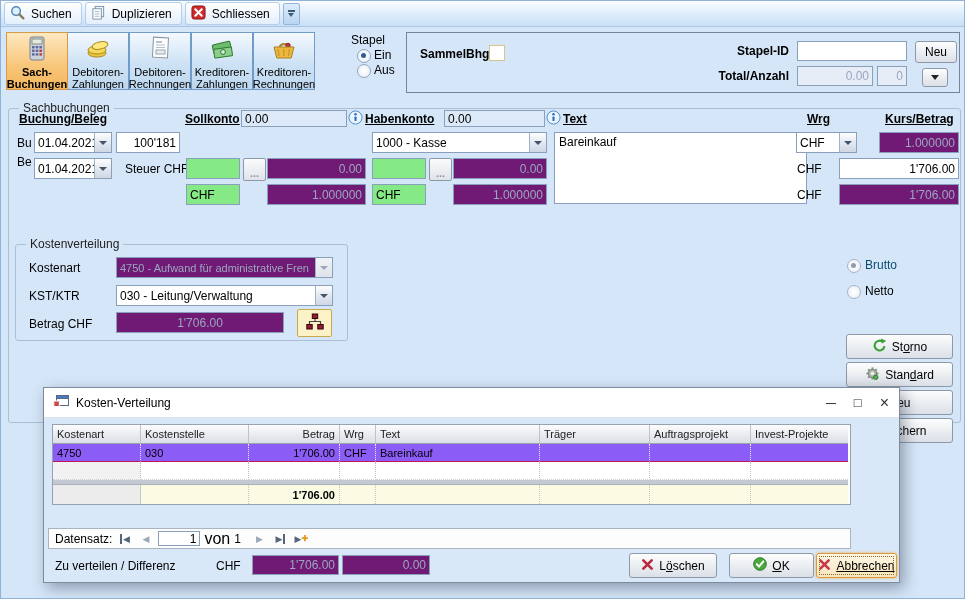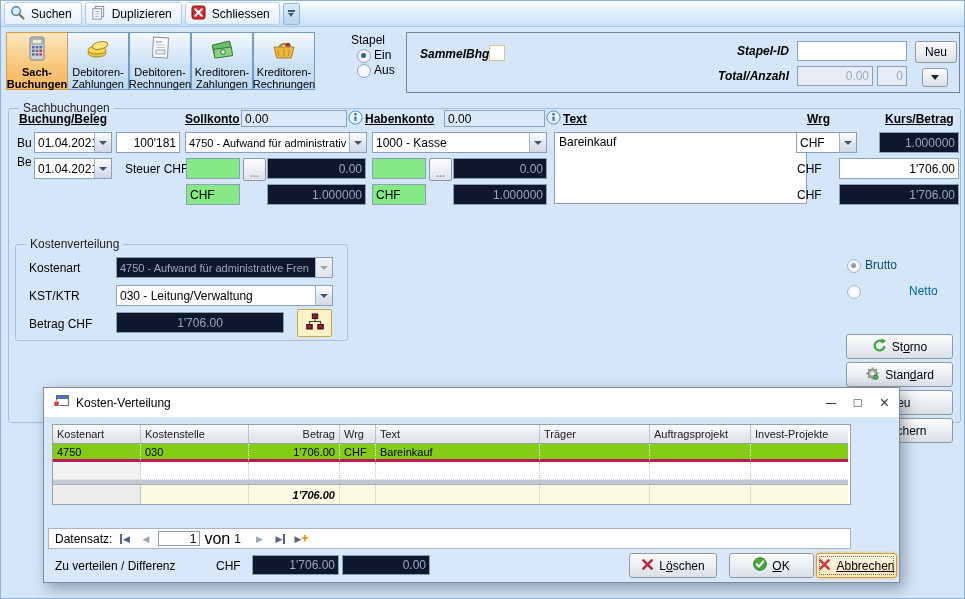--- a/index.html
+++ b/index.html
@@ -18,32 +18,32 @@
   
   .tab{top:31px;width:62px;height:58px;border:1px solid #6f9cc9;background:linear-gradient(#f4f9fe,#cde2f5 55%,#bed7ee);
        display:flex;flex-direction:column;align-items:center;padding-top:3px;font-size:11px;line-height:12px;
        text-align:center;cursor:pointer;}
   .tab.active{background:linear-gradient(#fde8c0,#f8c679 60%,#f3b55e);border-color:#d89a46;font-weight:bold;z-index:2;}
   .tab .cap{margin-top:2px;}
   
   .fld{position:absolute;box-sizing:border-box;border:1px solid #8aa0ba;background:#fff;display:flex;align-items:center;
        padding:0 3px;font-size:12px;white-space:nowrap;overflow:hidden;}
   .fld.r{justify-content:flex-end;}
-  .fld.dis{background:#0f172a;color:#9aa7bf;}
+  .fld.dis{background:#701a75;color:#9aa7bf;}
   .fld.ro{background:#dce9f8;color:#000;}
   .fld.green{background:#85ea85;}
   .combo .arr{position:absolute;right:0;top:0;bottom:0;width:16px;border-left:1px solid #9eb2c8;
         background:linear-gradient(#fdfdfe,#dfe5ee 60%,#cfd7e4);display:flex;align-items:center;justify-content:center;}
   .combo .arr .tri{width:0;height:0;border-left:4px solid transparent;border-right:4px solid transparent;border-top:4.5px solid #44546a;}
   .combo.dis .arr .tri{border-top-color:#9aa7bf;}
   .dotsbtn{position:absolute;border:1px solid #8e99a8;border-radius:2px;background:linear-gradient(#fbfbfc,#dfe3ea);
         display:flex;align-items:flex-end;justify-content:center;color:#8a96a8;font-weight:bold;font-size:11px;line-height:14px;cursor:pointer;}
   .colhead{position:absolute;font-weight:bold;text-decoration:underline;font-size:12px;white-space:nowrap;}
   .lbl{position:absolute;font-size:12px;white-space:nowrap;}
-  .b{font-weight:bold;font-style:italic;}
+  .b{font-weight:bold;}
   .grp{position:absolute;border:1px solid #aabfd6;border-radius:3px;}
   .grp .glabel{position:absolute;top:-8px;left:10px;background:#d5e6f8;padding:0 4px;font-size:12px;color:#222;}
   
   .radio{position:absolute;width:12px;height:12px;border-radius:50%;border:1px solid #90a6c0;background:radial-gradient(#ffffff,#e6edf5);}
   .radio.on::after{content:"";display:block;width:5px;height:5px;border-radius:50%;background:#2f5c9e;margin:2.5px;}
   .radio.disd{border-color:#a8b4c2;}
   .radio.disd::after{background:#8f9cae;}
   .checkbox{position:absolute;width:14px;height:14px;border:1px solid #d9c48a;background:#fff;}
   
   .btn{position:absolute;border:1px solid #8e99a8;border-radius:3px;background:linear-gradient(#fdfdfd,#edf0f3 45%,#dbe0e8);
@@ -57,21 +57,21 @@
           display:flex;align-items:center;padding-left:9px;gap:7px;box-sizing:border-box;}
   .winbtns{position:absolute;right:10px;top:0;height:30px;display:flex;align-items:center;gap:18px;color:#333;font-size:14px;}
   .winbtns span{cursor:pointer;line-height:14px;}
   .grid{position:absolute;left:8px;top:36px;width:797px;display:grid;
         grid-template-columns:88px 108px 91px 36px 164px 110px 101px 97px;
         background:#fff;border:1px solid #98a2ae;}
   .gh{height:19px;background:linear-gradient(#fdfdfe,#e7e9ee 60%,#dcdfe6);border-right:1px solid #bcc3cd;
       border-bottom:1px solid #9aa2ae;display:flex;align-items:center;padding:0 4px;font-size:11px;color:#222;box-sizing:border-box;}
   .gc{height:18px;display:flex;align-items:center;padding:0 4px;font-size:11px;border-right:1px dotted #b6bfca;
       border-bottom:1px dotted #ccd2da;box-sizing:border-box;background:#fff;}
-  .gc.sel{background:#84cc16;border-right:1px dotted #e2eefa;border-bottom:3px solid #be185d;}
+  .gc.sel{background:#8b5cf6;border-right:1px dotted #e2eefa;border-bottom:1px solid #be185d;}
   .band{grid-column:1/-1;height:4px;background:#c3c9d2;border-bottom:1px solid #aab0ba;}
   .gt{height:19px;background:#fbfae2;display:flex;align-items:center;padding:0 4px;font-size:11px;
       border-right:1px dotted #c4c8bc;box-sizing:border-box;}
   .gt.hd{background:#ececec;border-right:1px solid #c6c6c6;}
   .ralign{justify-content:flex-end;}
   .nav{position:absolute;left:4px;top:140px;width:803px;height:21px;background:#fdfdfd;border:1px solid #aab4c0;
        display:flex;align-items:center;gap:4px;padding:0 6px;box-sizing:border-box;}
   .navbtn{display:flex;align-items:center;justify-content:center;width:17px;height:16px;font-size:9px;color:#55647a;cursor:pointer;}
   u{text-decoration:underline;}
 </style>
@@ -249,26 +249,20 @@
   <span class="colhead" style="left:884px;top:111px;">Kurs/Betrag</span>
 
   <span class="lbl" style="left:16px;top:135px;">Bu</span>
   <div class="fld combo" style="left:33px;top:131px;width:78px;height:21px;">
     <span>01.04.2021</span>
       <span class="arr">
         <span class="tri"></span>
       </span>
   </div>
   <input class="fld r" style="left: 115px; top: 131px; width: 64px; height: 21px; text-align: right;" value="100'181">
-  <div class="fld combo" style="left:184px;top:131px;width:182px;height:21px;font-size:11px;">
-    <span style="padding-right:14px;overflow:hidden;">4750 - Aufwand für administrativ</span>
-      <span class="arr">
-        <span class="tri"></span>
-      </span>
-  </div>
   <div class="fld combo" style="left:371px;top:131px;width:175px;height:21px;">
     <span>1000 - Kasse</span>
       <span class="arr">
         <span class="tri"></span>
       </span>
   </div>
 
   <span class="lbl" style="left:16px;top:154px;">Be</span>
   <div class="fld combo" style="left:33px;top:157px;width:78px;height:21px;">
     <span>01.04.2021</span>
@@ -333,21 +327,21 @@
           <rect x="6.3" y="1" width="5.4" height="4.5" fill="#8a2035" stroke="#40000a"></rect>
           <rect x="0.8" y="11.5" width="5.4" height="4.5" fill="#8a2035" stroke="#40000a"></rect>
           <rect x="11.8" y="11.5" width="5.4" height="4.5" fill="#8a2035" stroke="#40000a"></rect>
         </svg>
     </span>
   </div>
 
   <span class="radio on disd" style="left:846px;top:258px;"></span>
   <span class="lbl" style="left:864px;top:257px;color:#0c4a6e;">Brutto</span>
   <span class="radio disd" style="left:846px;top:284px;"></span>
-  <span class="lbl" style="left:864px;top:283px;color:#0369a1;margin-left:44px;">Netto</span>
+  <span class="lbl" style="left:864px;top:283px;color:#000000;">Netto</span>
 
   <div class="btn" style="left:845px;top:333px;width:105px;height:23px;z-index:1;">
     <span>
       <svg width="15" height="15" viewBox="0 0 16 16">
           <path d="M13.2 8.6 a5.2 5.2 0 1 1 -2.4-4.9" fill="none" stroke="#3aa33a" stroke-width="2.3"></path>
           <polygon points="9.5,0.5 15.2,2.8 10.6,6.2" fill="#3aa33a"></polygon>
         </svg>
     </span>
     <span><span>St</span><u>o</u><span>rno</span></span>
   </div>

